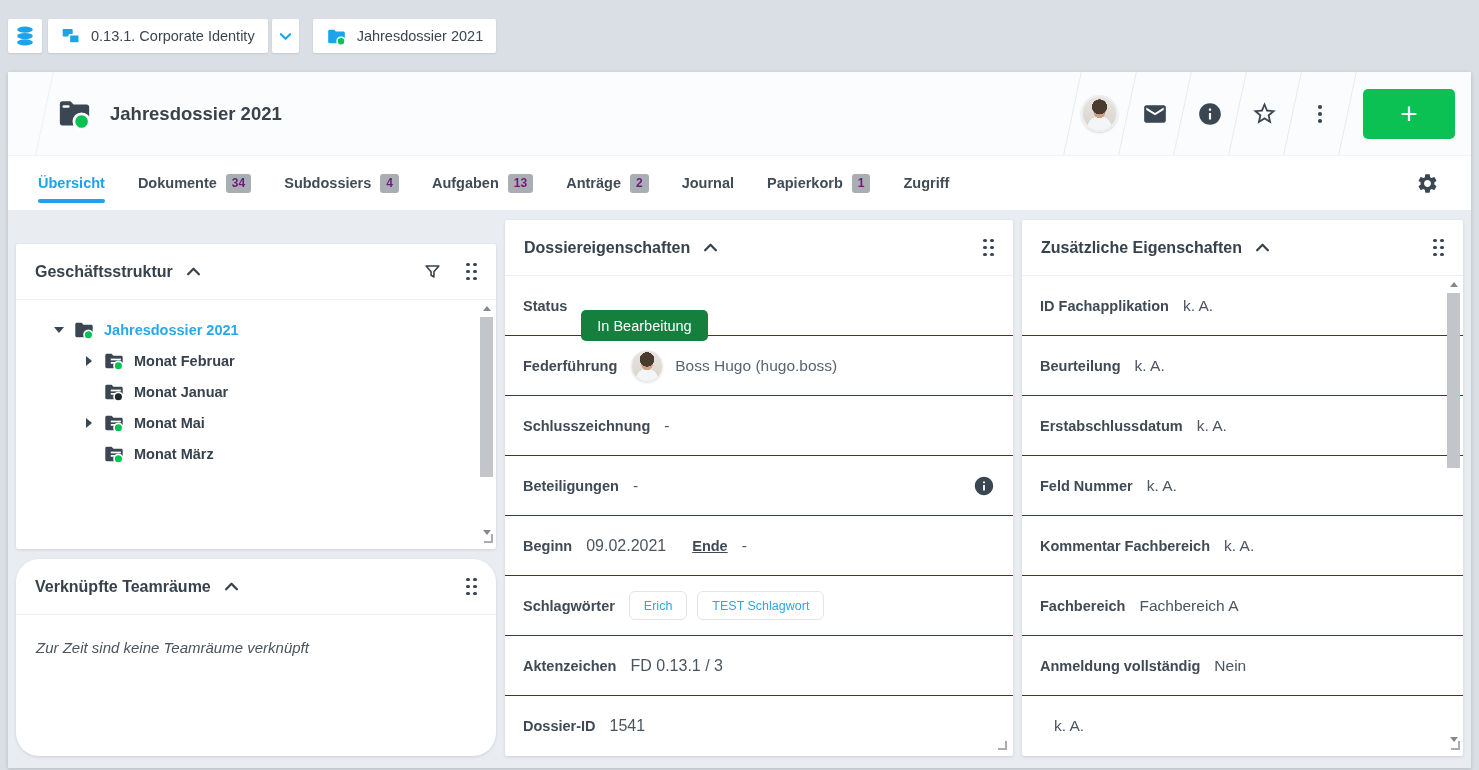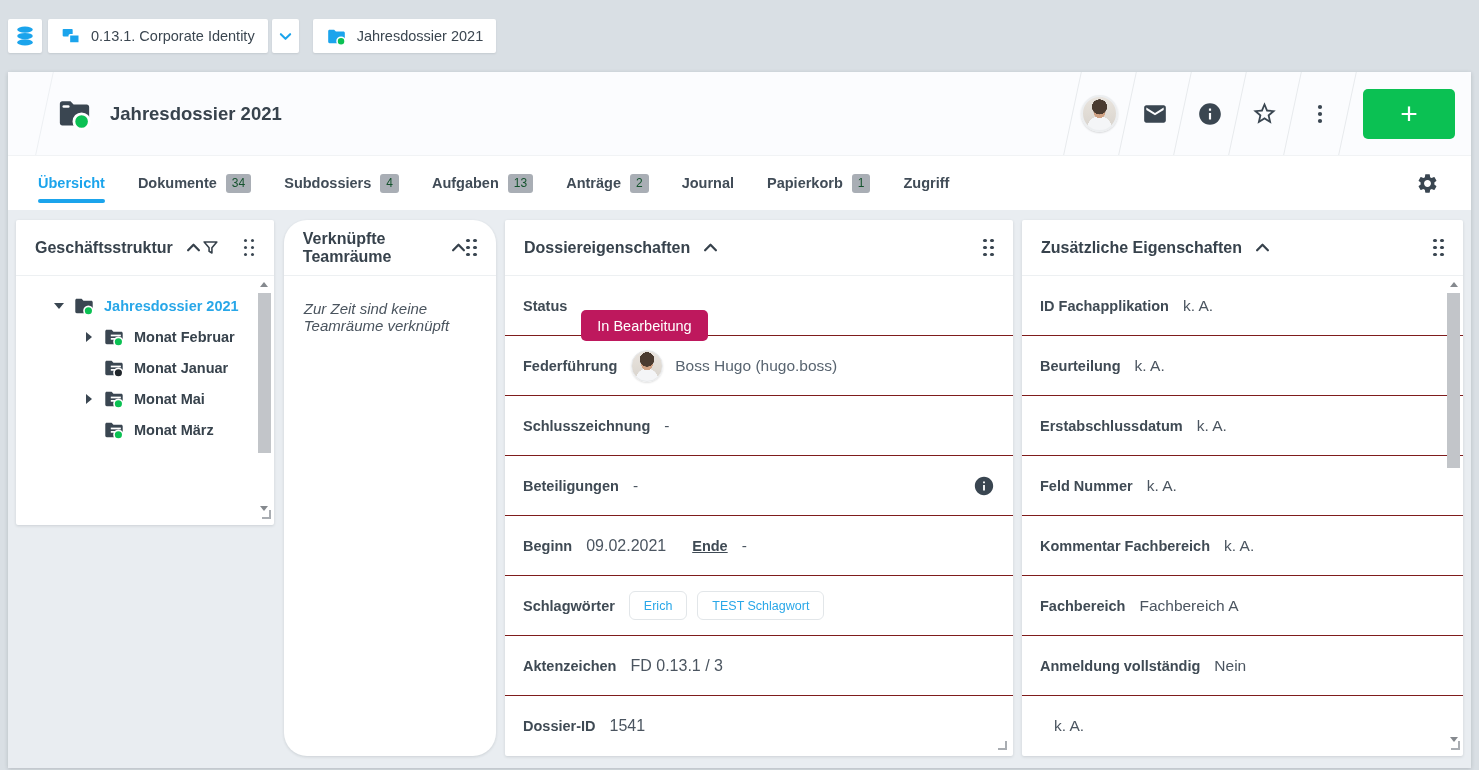--- a/index.html
+++ b/index.html
@@ -36,26 +36,26 @@
   .plus-zone::before { content:""; position:absolute; left:0; top:-8px; bottom:-8px; width:1px; background:#e7eaed; transform:skewX(-12deg); }
   .plus-btn { width:92px; height:50px; background:#0bc153; border:none; border-radius:5px; color:#fff;
               font-size:30px; font-weight:normal; line-height:1; cursor:pointer; font-family:"Liberation Sans",sans-serif; }
 
   
   .tabbar { height:55px; display:flex; align-items:stretch; padding:0 32px 0 30px; background:#fff; border-top:1px solid #f1f3f5; }
   .tab { display:flex; align-items:center; gap:9px; margin-right:33px; font-size:14.5px; font-weight:bold;
          color:#414c57; position:relative; cursor:pointer; white-space:nowrap; }
   .tab.active { color:#1ba4ec; }
   .tab.active::after { content:""; position:absolute; left:0; right:0; bottom:7px; height:4px; border-radius:2px; background:#1ba4ec; }
-  .tbadge { background:#a9aeb5; color:#14532d; font-size:12px; font-weight:normal; border-radius:3px; padding:2.5px 6px; }
+  .tbadge { background:#a9aeb5; color:#701a75; font-size:12px; font-weight:bold; border-radius:3px; padding:2.5px 6px; }
   .gear { margin-left:auto; display:flex; align-items:center; cursor:pointer; }
 
   
   .content { height:558px; background:#e9edf1; padding:10px 8px 12px; display:flex; gap:9px; }
-  .col1 { width:480px; display:flex; flex-direction:row; gap:10px; }
+  .col1 { width:480px; display:flex; flex-direction:column; gap:10px;margin-top:24px; }
   .card { background:#fff; border-radius:2px; box-shadow:0 1px 3px rgba(30,40,50,.14); position:relative; overflow:hidden; }
   .card-structure { height:305px; }
   .card-teamrooms { flex:1;border-radius:23px; }
   .col2 { width:508px; } .col3 { flex:1; }
   .col2 .card, .col3 .card { height:100%; }
 
   .card-header { height:56px; display:flex; align-items:center; padding:0 19px; border-bottom:1px solid #edf0f2; }
   .card-title { font-size:16px; font-weight:bold; color:#37424c; cursor:pointer; display:flex; align-items:center; gap:13px; }
   .hdr-icons { margin-left:auto; display:flex; align-items:center; gap:24px; }
   .dots { display:inline-grid; grid-template-columns:repeat(2,4px); grid-auto-rows:4px; gap:3px; cursor:grab; }
@@ -78,21 +78,21 @@
   .s-down { position:absolute; bottom:11px; left:3.5px; width:0; height:0; border-left:4px solid transparent; border-right:4px solid transparent; border-top:5px solid #85898e; }
   .rz { position:absolute; bottom:3px; right:1px; width:9px; height:9px; border-right:2px solid #a9adb2; border-bottom:2px solid #a9adb2; cursor:nwse-resize; }
 
   .empty-text { padding:24px 20px; font-size:15px; color:#4a545e;font-style:italic; }
 
   
   .prow { height:60px; display:flex; align-items:center; padding:0 18px; border-bottom:1px solid #7f1d1d; }
   .plabel { font-size:14.5px; font-weight:bold; color:#3f4a54; margin-right:14px; white-space:nowrap; }
   .pvalue { font-size:15.5px; color:#4b5560; }
   .pvalue.big { font-size:16px; }
-  .status-badge { background:#be185d; color:#fff; font-size:14.5px; border-radius:5px; padding:7.5px 16px;margin-top:40px; }
+  .status-badge { background:#15803d; color:#fff; font-size:14.5px; border-radius:5px; padding:7.5px 16px;margin-top:40px; }
   .fed-avatar { width:32px; height:32px; margin-right:12px; border-radius:50%; border:1px solid #e8eaec; box-shadow:0 1px 2px rgba(0,0,0,.12);
             background:
               radial-gradient(circle at 50% 28%, #4a3b30 0 27%, rgba(0,0,0,0) 28%),
               radial-gradient(circle at 50% 45%, #cfa183 0 25%, rgba(0,0,0,0) 26%),
               radial-gradient(circle at 50% 96%, #f4f5f7 0 34%, rgba(0,0,0,0) 35%),
               linear-gradient(#e9e4de, #d8d3cc); }
   .fed-name { font-size:15.5px; color:#586470; }
   .row-info { margin-left:auto; display:flex; cursor:pointer; }
   .label2 { margin-left:26px;text-decoration:underline; }
   .tag { border:1px solid #e2e6e9; border-radius:6px; color:#29a7e8; font-size:12.5px; padding:6.5px 14px; margin-right:10px; cursor:pointer; background:#fff; }

